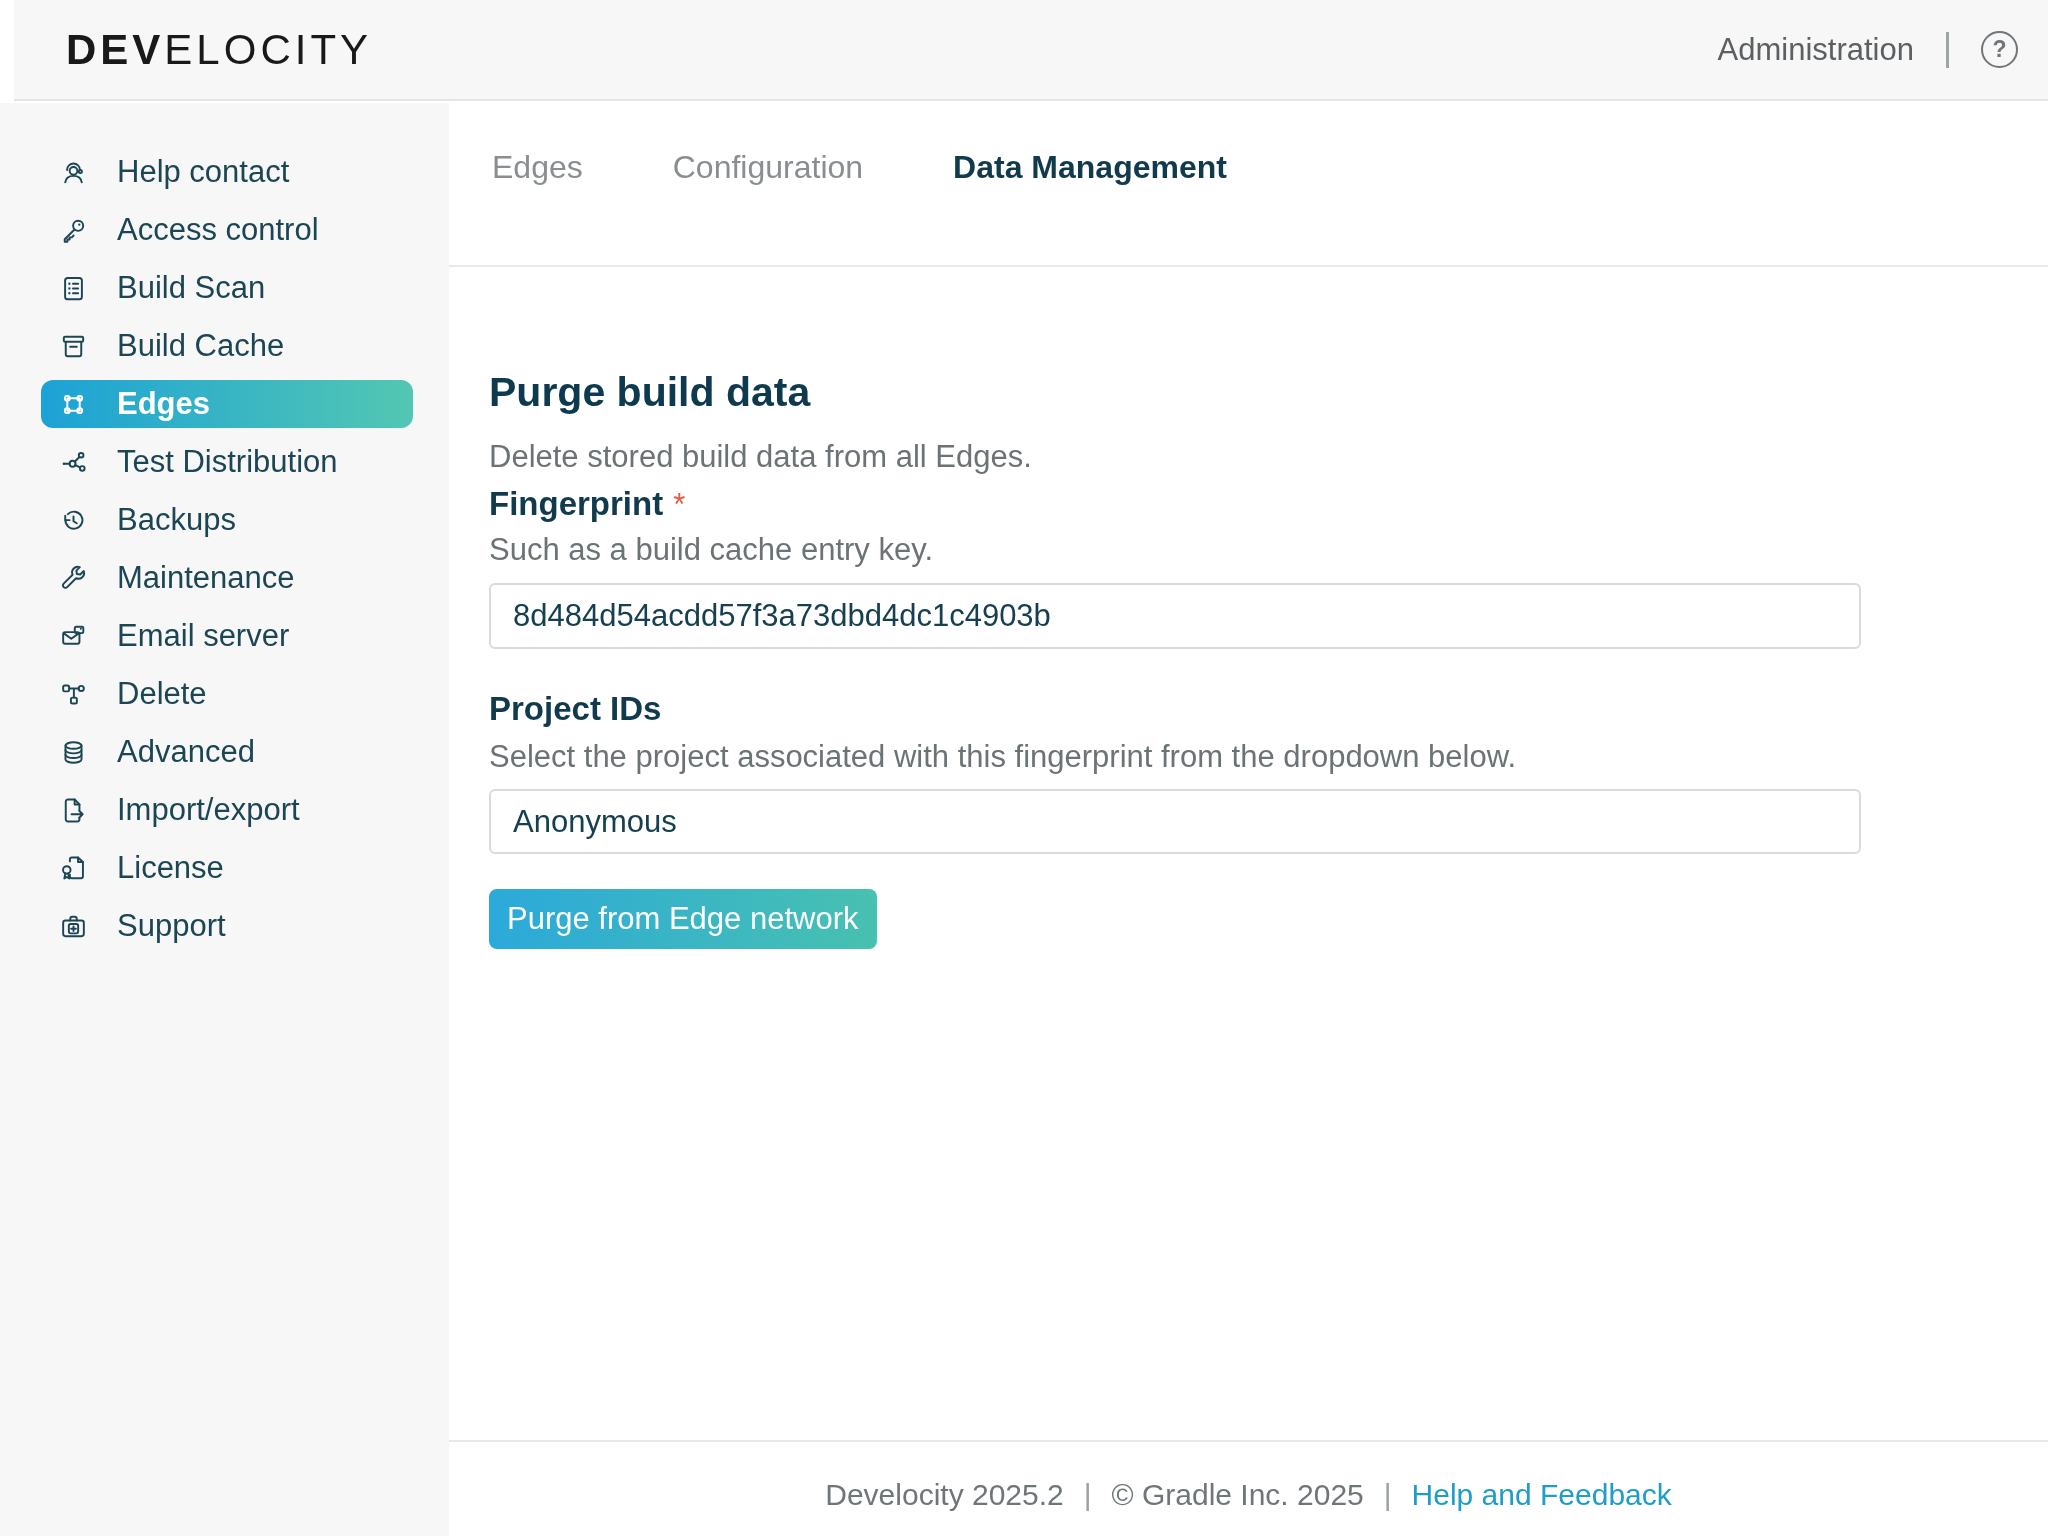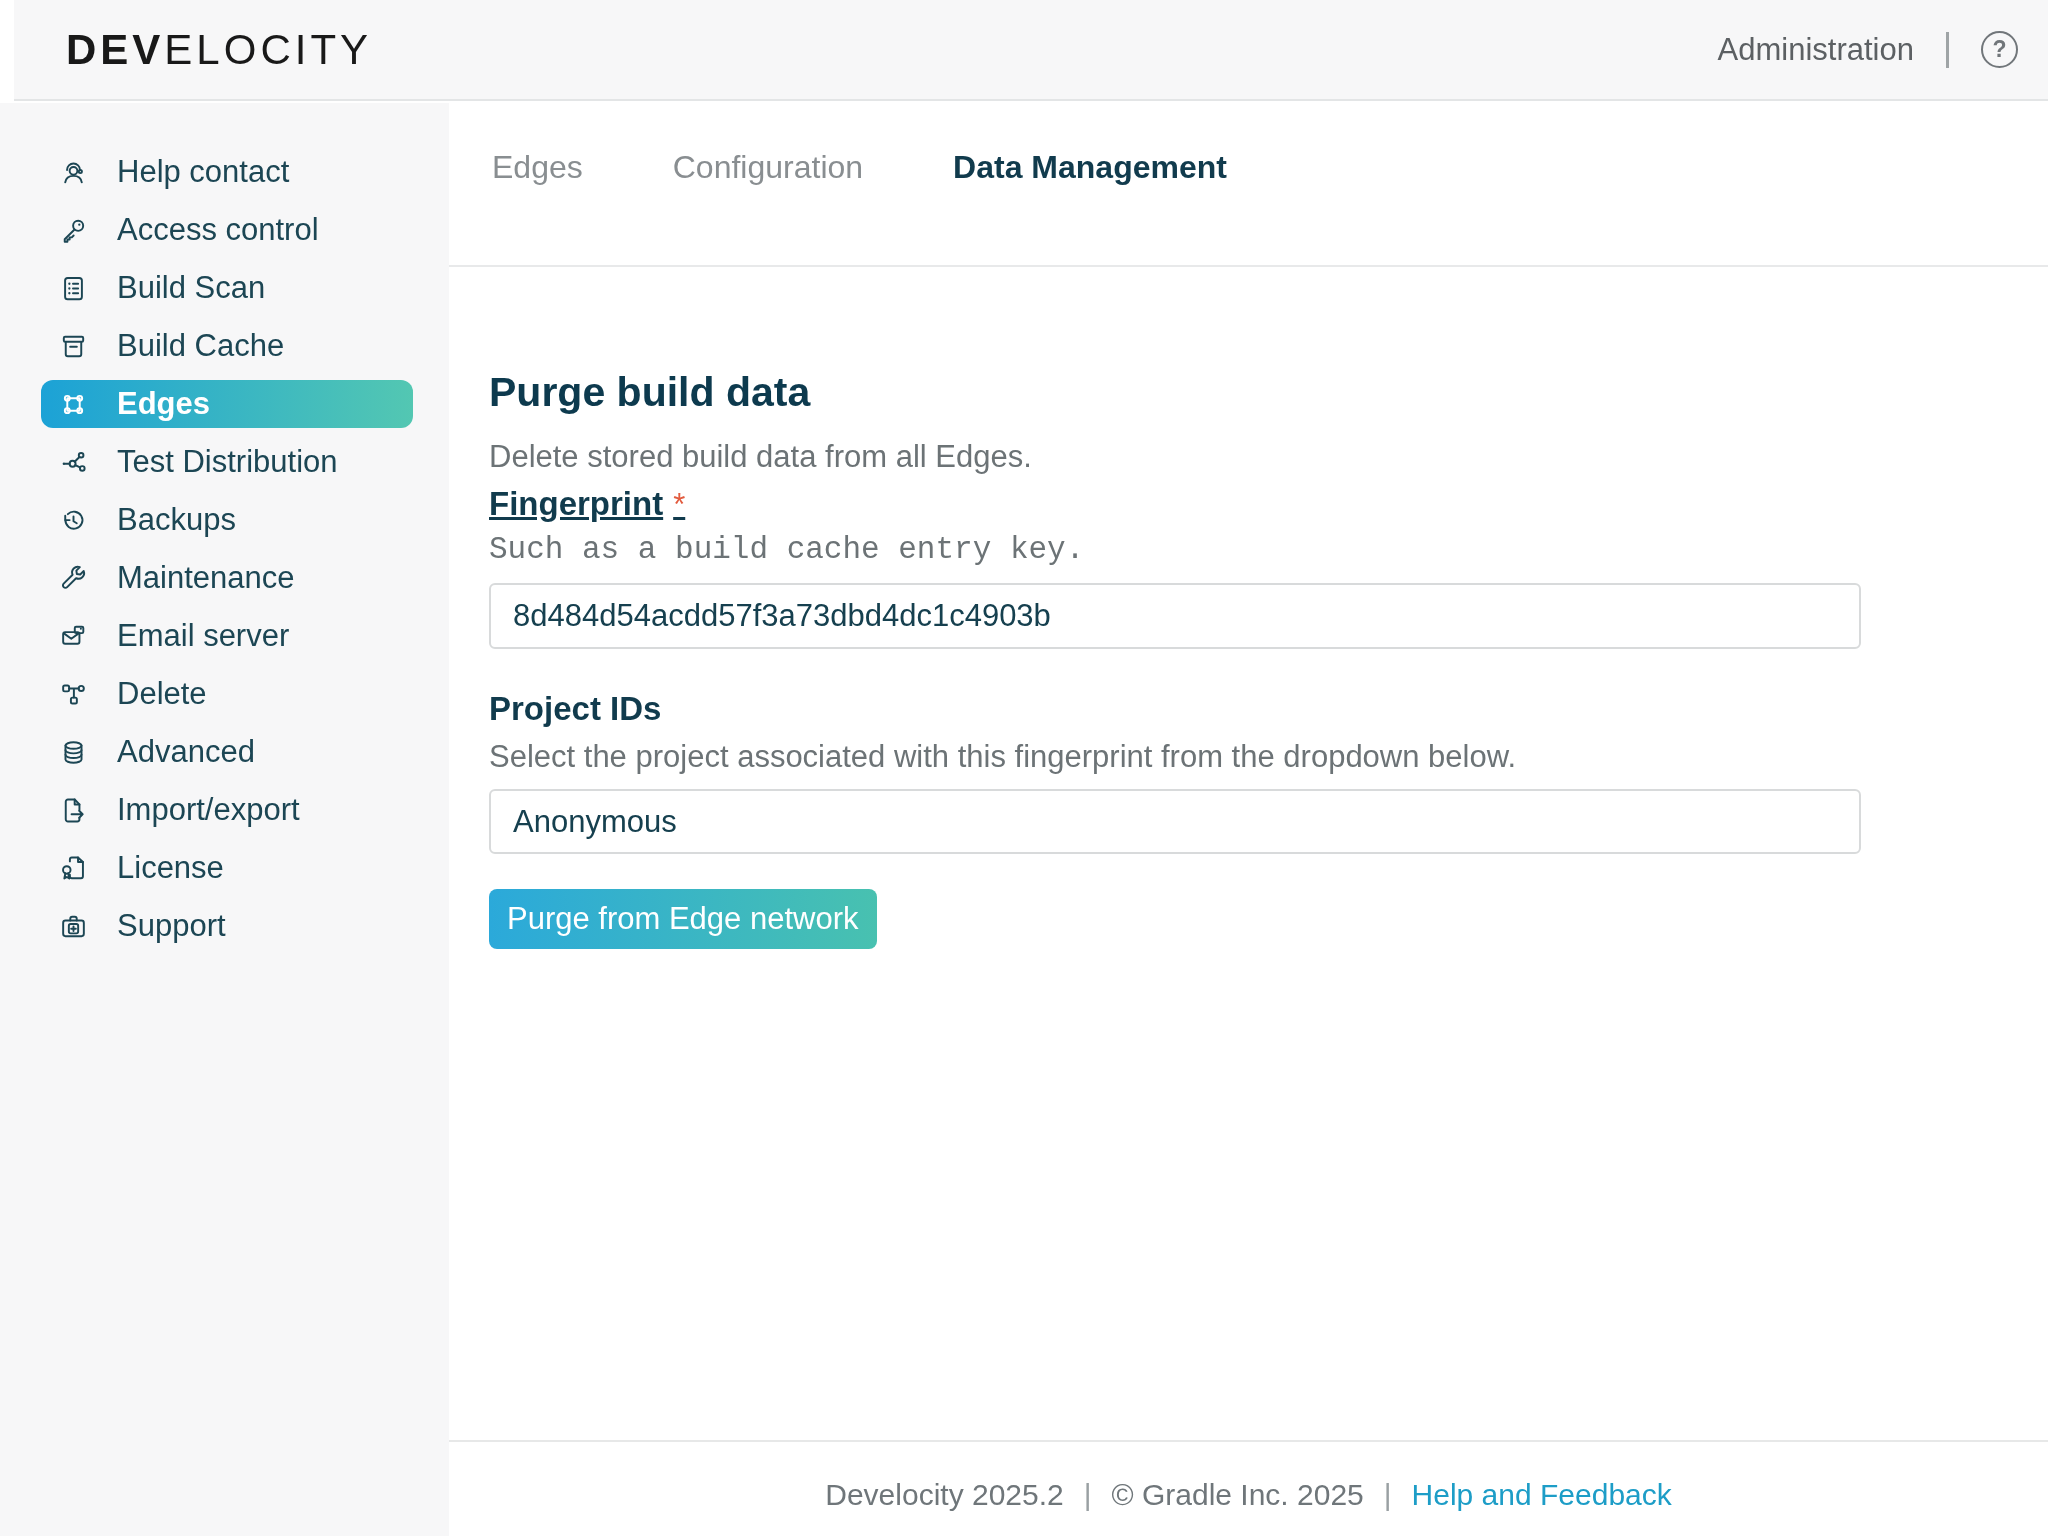--- a/index.html
+++ b/index.html
@@ -262,24 +262,24 @@
   <div class="tabbar">
     <span class="tab">Edges</span>
     <span class="tab">Configuration</span>
     <span class="tab active">Data Management</span>
   </div>
 
   <div class="page-title">Purge build data</div>
 
   <div class="section-desc">Delete stored build data from all Edges.</div>
 
-  <div class="field-label" style="top:382px;text-decoration:underline;">
+  <div class="field-label" style="top:382px;">
     <span>Fingerprint</span><span class="req">*</span>
   </div>
-  <div class="field-hint" style="top:429px;font-family:Liberation Mono, monospace;">Such as a build cache entry key.</div>
+  <div class="field-hint" style="top:429px;">Such as a build cache entry key.</div>
   <input class="text-input" style="top: 480px; height: 66px;" type="text" value="8d484d54acdd57f3a73dbd4dc1c4903b">
 
   <div class="field-label" style="top:587px;">Project IDs</div>
   <div class="field-hint" style="top:636px;">Select the project associated with this fingerprint from the dropdown below.</div>
   <input class="text-input" style="top: 686px; height: 65px;" type="text" value="Anonymous">
 
   <button class="purge-btn">Purge from Edge network</button>
 
   <div class="footer">
     <span>Develocity 2025.2</span>

